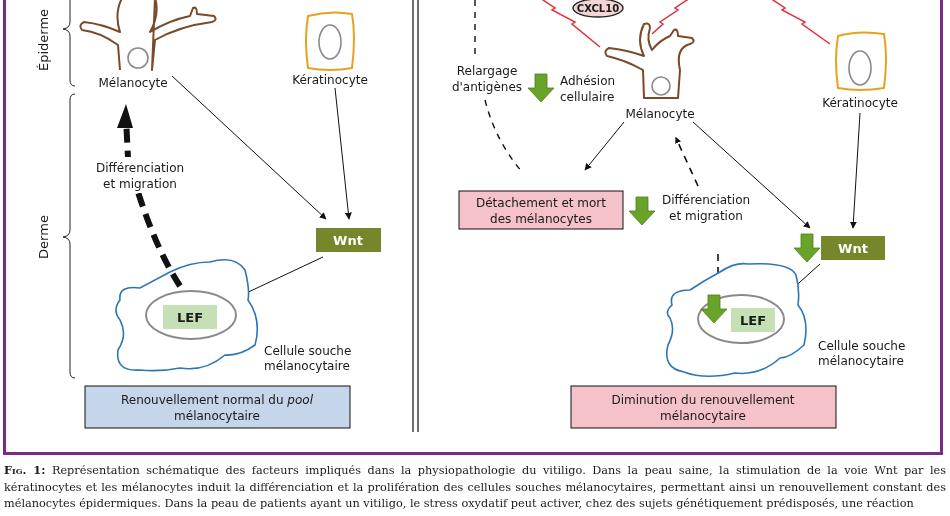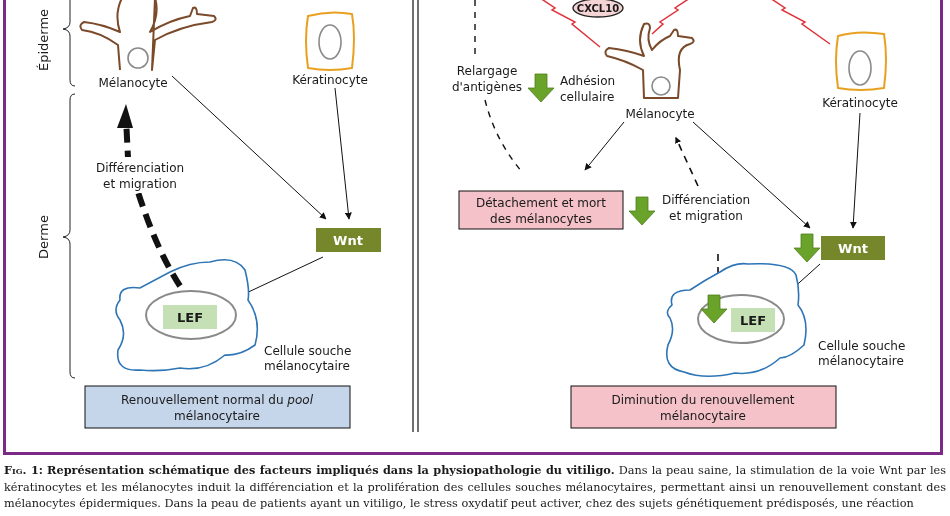--- a/index.html
+++ b/index.html
@@ -12,21 +12,21 @@
   .lbl-c { text-anchor: middle; }
   .box-lbl { font-family: "DejaVu Sans", sans-serif; font-size: 12px; fill: #1a1a1a; text-anchor: middle; }
   .wnt-lbl { font-family: "DejaVu Sans", sans-serif; font-size: 13px; font-weight: bold; fill: #ffffff; text-anchor: middle; }
   .lef-lbl { font-family: "DejaVu Sans", sans-serif; font-size: 13px; font-weight: bold; fill: #1a1a1a; text-anchor: middle; }
   .cx-lbl { font-family: "DejaVu Sans", sans-serif; font-size: 10px; font-weight: bold; fill: #1a1a1a; text-anchor: middle; }
   .side-lbl { font-family: "DejaVu Sans", sans-serif; font-size: 13px; fill: #1a1a1a; text-anchor: middle; }
   #caption { position: absolute; left: 4px; top: 462px; width: 942px;
              font-family: "DejaVu Serif", "Liberation Serif", serif; font-size: 11.3px; line-height: 16.5px;
              color: #1a1a1a; text-align: justify; }
   #caption .fig { font-weight: bold; font-variant: small-caps; }
-  #caption .title { font-weight: bold; }
+  #caption .title { font-weight: normal; }
 </style>
 </head>
 <body>
 
 <div id="frame"></div>
 
 <svg id="diagram" width="950" height="460" viewBox="0 0 950 460">
   <defs>
     <marker id="ah" viewBox="0 0 10 10" refX="9" refY="5" markerWidth="7" markerHeight="7" orient="auto-start-reverse">
       <path d="M0,0 L10,5 L0,10 z" fill="#111"></path>

